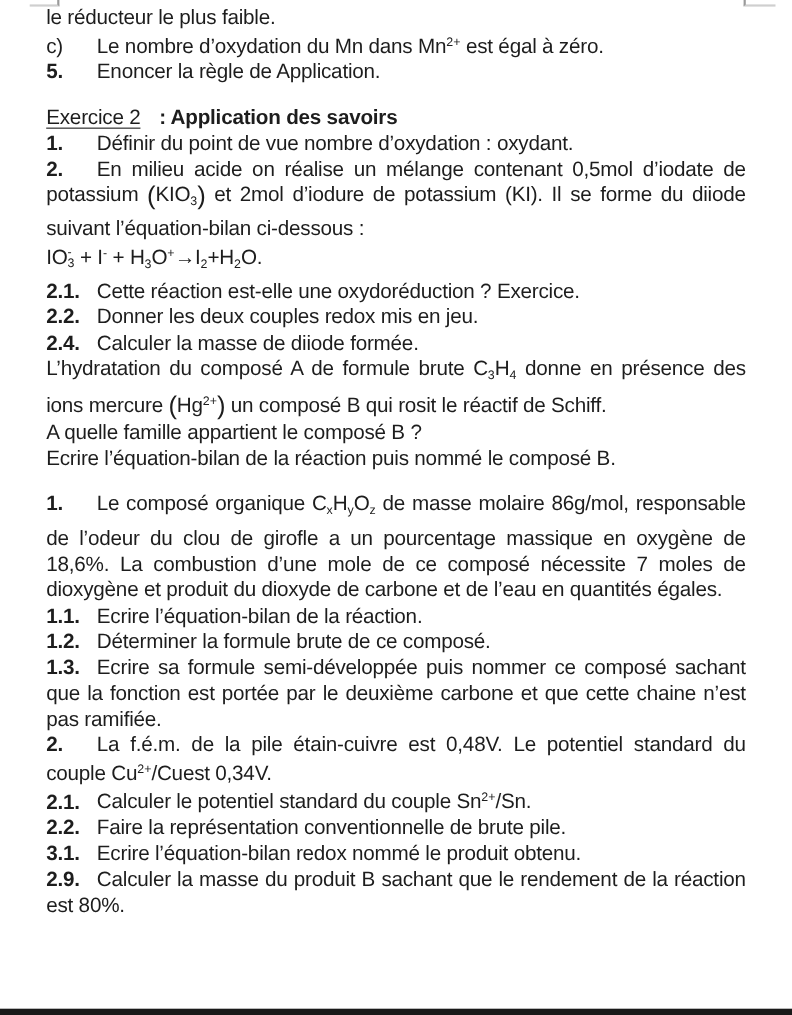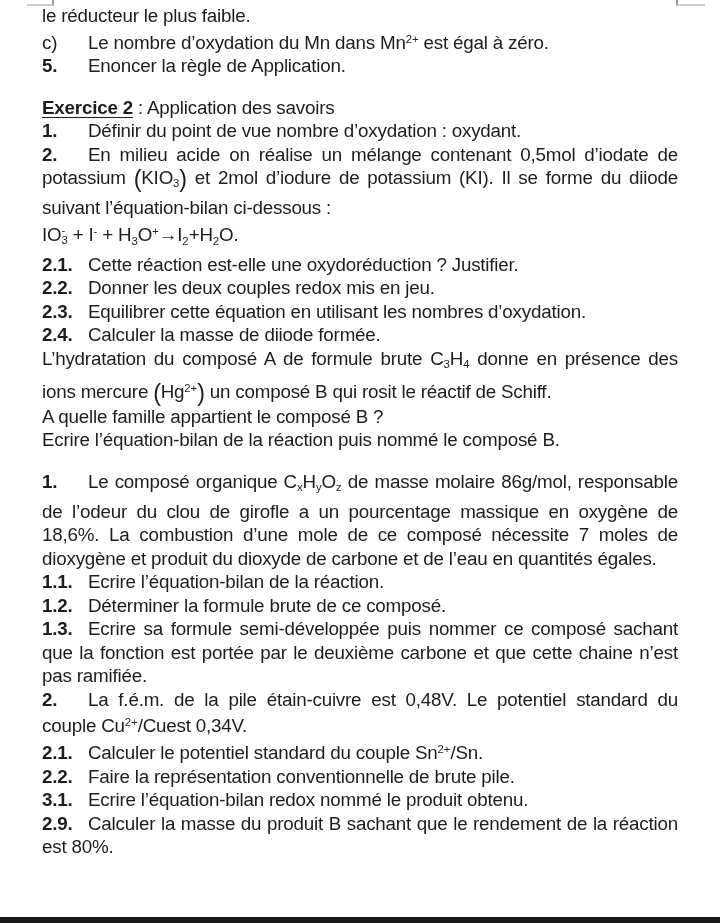--- a/index.html
+++ b/index.html
@@ -27,23 +27,23 @@
   }
   p.justify { text-align: justify; }
   p.heading { font-weight: 700; }
   .spacer { height: 18px; }
   .marker {
     display: inline-block;
     min-width: 46px;
   }
   .marker.bold { font-weight: 700; }
   .seg-n { }
-  .seg-b { font-weight: 400; }
+  .seg-b { font-weight: 700; margin-left: 12px; }
   .seg-bu {
-    font-weight: 700;
+    font-weight: 400;
     text-decoration: underline;
     text-underline-offset: 3px;
     margin-top: 20px;
   }
   .seg-sub {
     font-size: 0.6em;
     vertical-align: -0.3em;
     letter-spacing: 0;
   }
   .seg-sup {
@@ -105,23 +105,22 @@
 
 <div id="doc">
     <p class="line para"><span class="seg-n">le réducteur le plus faible.</span></p>
     <p class="line item"><span class="marker">c)</span><span class="seg-n">Le nombre d’oxydation du Mn dans Mn</span><span class="seg-sup">2+</span><span class="seg-n"> est égal à zéro.</span></p>
     <p class="line item"><span class="marker bold">5.</span><span class="seg-n">Enoncer la règle de Application.</span></p>
     <div class="spacer"></div>
     <p class="line heading"><span class="seg-bu">Exercice 2</span><span class="seg-b"> : Application des savoirs</span></p>
     <p class="line item"><span class="marker bold">1.</span><span class="seg-n">Définir du point de vue nombre d’oxydation : oxydant.</span></p>
     <p class="line item justify"><span class="marker bold">2.</span><span class="seg-n">En milieu acide on réalise un mélange contenant 0,5mol d’iodate de potassium </span><span class="seg-bp">(</span><span class="seg-n">KIO</span><span class="seg-sub">3</span><span class="seg-bp">)</span><span class="seg-n"> et 2mol d’iodure de potassium (KI). Il se forme du diiode suivant l’équation-bilan ci-dessous :</span></p>
     <p class="line equation"><span class="seg-n">IO</span><span class="seg-supsub"><span>-</span><span>3</span></span><span class="seg-n"> + I</span><span class="seg-sup">-</span><span class="seg-n"> + H</span><span class="seg-sub">3</span><span class="seg-n">O</span><span class="seg-sup">+</span><span class="seg-n">→I</span><span class="seg-sub">2</span><span class="seg-n">+H</span><span class="seg-sub">2</span><span class="seg-n">O.</span></p>
-    <p class="line item"><span class="marker bold">2.1.</span><span class="seg-n">Cette réaction est-elle une oxydoréduction ? Justifier.</span></p>
+    <p class="line item"><span class="marker bold">2.1.</span><span class="seg-n">Cette réaction est-elle une oxydoréduction ? Exercice.</span></p>
     <p class="line item"><span class="marker bold">2.2.</span><span class="seg-n">Donner les deux couples redox mis en jeu.</span></p>
-    <p class="line item"><span class="marker bold">2.3.</span><span class="seg-n">Equilibrer cette équation en utilisant les nombres d’oxydation.</span></p>
     <p class="line item"><span class="marker bold">2.4.</span><span class="seg-n">Calculer la masse de diiode formée.</span></p>
     <p class="line para justify"><span class="seg-n">L’hydratation du composé A de formule brute C</span><span class="seg-sub">3</span><span class="seg-n">H</span><span class="seg-sub">4</span><span class="seg-n"> donne en présence des ions mercure </span><span class="seg-bp">(</span><span class="seg-n">Hg</span><span class="seg-sup">2+</span><span class="seg-bp">)</span><span class="seg-n"> un composé B qui rosit le réactif de Schiff.</span></p>
     <p class="line para"><span class="seg-n">A quelle famille appartient le composé B ?</span></p>
     <p class="line para"><span class="seg-n">Ecrire l’équation-bilan de la réaction puis nommé le composé B.</span></p>
     <div class="spacer"></div>
     <p class="line item justify"><span class="marker bold">1.</span><span class="seg-n">Le composé organique C</span><span class="seg-sub">x</span><span class="seg-n">H</span><span class="seg-sub">y</span><span class="seg-n">O</span><span class="seg-sub">z</span><span class="seg-n"> de masse molaire 86g/mol, responsable de l’odeur du clou de girofle a un pourcentage massique en oxygène de 18,6%. La combustion d’une mole de ce composé nécessite 7 moles de dioxygène et produit du dioxyde de carbone et de l’eau en quantités égales.</span></p>
     <p class="line item"><span class="marker bold">1.1.</span><span class="seg-n">Ecrire l’équation-bilan de la réaction.</span></p>
     <p class="line item"><span class="marker bold">1.2.</span><span class="seg-n">Déterminer la formule brute de ce composé.</span></p>
     <p class="line item justify"><span class="marker bold">1.3.</span><span class="seg-n">Ecrire sa formule semi-développée puis nommer ce composé sachant que la fonction est portée par le deuxième carbone et que cette chaine n’est pas ramifiée.</span></p>
     <p class="line item justify"><span class="marker bold">2.</span><span class="seg-n">La f.é.m. de la pile étain-cuivre est 0,48V. Le potentiel standard du couple Cu</span><span class="seg-sup">2+</span><span class="seg-n">/Cuest 0,34V.</span></p>

